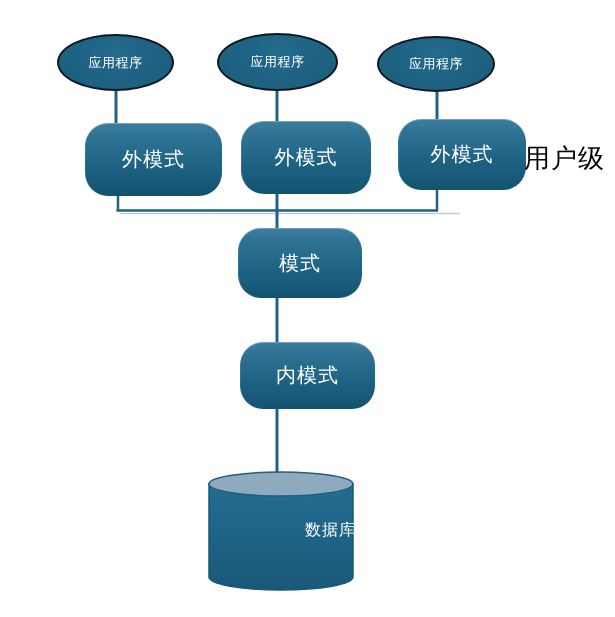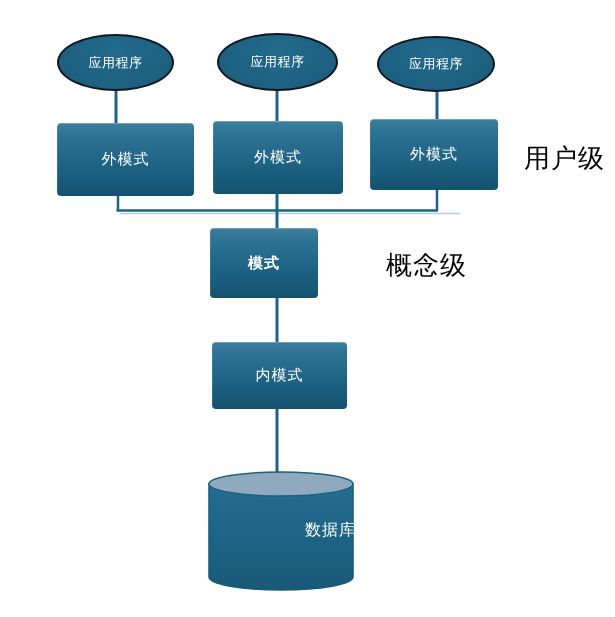--- a/index.html
+++ b/index.html
@@ -13,24 +13,24 @@
   }
   #connector-layer{position:absolute;left:0;top:0;z-index:0;}
   .node{position:absolute;z-index:1;display:flex;align-items:center;justify-content:center;box-sizing:border-box;}
   .app-ellipse{
     border-radius:50%;
     background:radial-gradient(ellipse at 50% 30%, #236a8c 0%, #1d6080 70%, #1a5a7a 100%);
     border:2.5px solid #0d1a24;
     color:#ffffff;font-size:13px;letter-spacing:0.5px;
   }
   .schema-box{
-    border-radius:4px;
+    border-radius:23px;
     background:linear-gradient(180deg,#3c7e9c 0%,#2e7294 18%,#1d6283 60%,#14536f 100%);
     box-shadow:inset 0 1px 0 rgba(255,255,255,.28), inset 1px 0 0 rgba(255,255,255,.10);
-    color:#ffffff;font-size:15px;letter-spacing:1px;
+    color:#ffffff;font-size:20px;letter-spacing:1px;margin-left:28px;
   }
   .level-label{
     position:absolute;z-index:1;
     color:#000000;font-size:26px;line-height:1.1;letter-spacing:1px;white-space:nowrap;
   }
   #cylinder-svg{position:absolute;left:206px;top:462px;z-index:1;}
   #db-label{
     position:absolute;left:206px;top:520px;width:150px;z-index:2;
     text-align:right;color:#ffffff;font-size:16px;letter-spacing:1px;
   }
@@ -69,36 +69,35 @@
   <div class="node schema-box" style="left:57px;top:123px;width:137px;height:73px;">
     <span>外模式</span>
   </div>
   <div class="node schema-box" style="left:213px;top:121px;width:130px;height:73px;">
     <span>外模式</span>
   </div>
   <div class="node schema-box" style="left:370px;top:119px;width:128px;height:71px;">
     <span>外模式</span>
   </div>
 
-  <div class="node schema-box" style="left:210px;top:228px;width:108px;height:70px;font-weight:bold;">
+  <div class="node schema-box" style="left:210px;top:228px;width:124px;height:70px;">
     <span>模式</span>
   </div>
 
   <div class="node schema-box" style="left:212px;top:342px;width:135px;height:67px;">
     <span>内模式</span>
   </div>
 
   <svg id="cylinder-svg" width="150" height="134">
     <defs>
       <linearGradient id="cylBody" x1="0" y1="0" x2="0" y2="1">
         <stop offset="0" stop-color="#226e92"></stop>
         <stop offset="1" stop-color="#1a5878"></stop>
       </linearGradient>
     </defs>
     <path d="M 3 22 L 3 115 A 72 13 0 0 0 147 115 L 147 22 Z" fill="url(#cylBody)" stroke="#155a77" stroke-width="1.5"></path>
     <ellipse cx="75" cy="22" rx="72" ry="12" fill="#8fa9be" stroke="#1d6080" stroke-width="1.5"></ellipse>
   </svg>
   <div id="db-label">数据库</div>
 
   <div class="level-label" style="left:524px;top:144px;text-align:center;">用户级</div>
-  <div class="level-label" style="left:386px;top:251px;">概念级</div>
 
 </div>
 
 </body></html>

